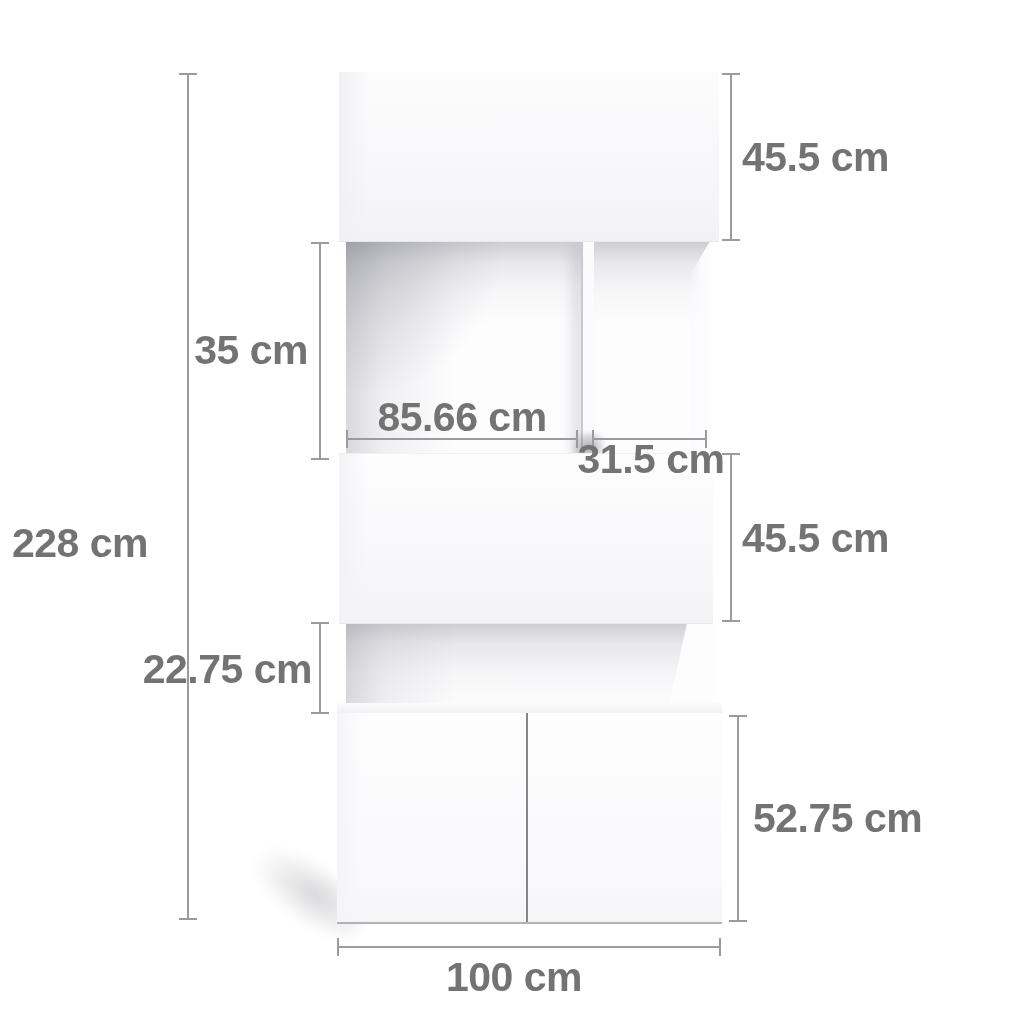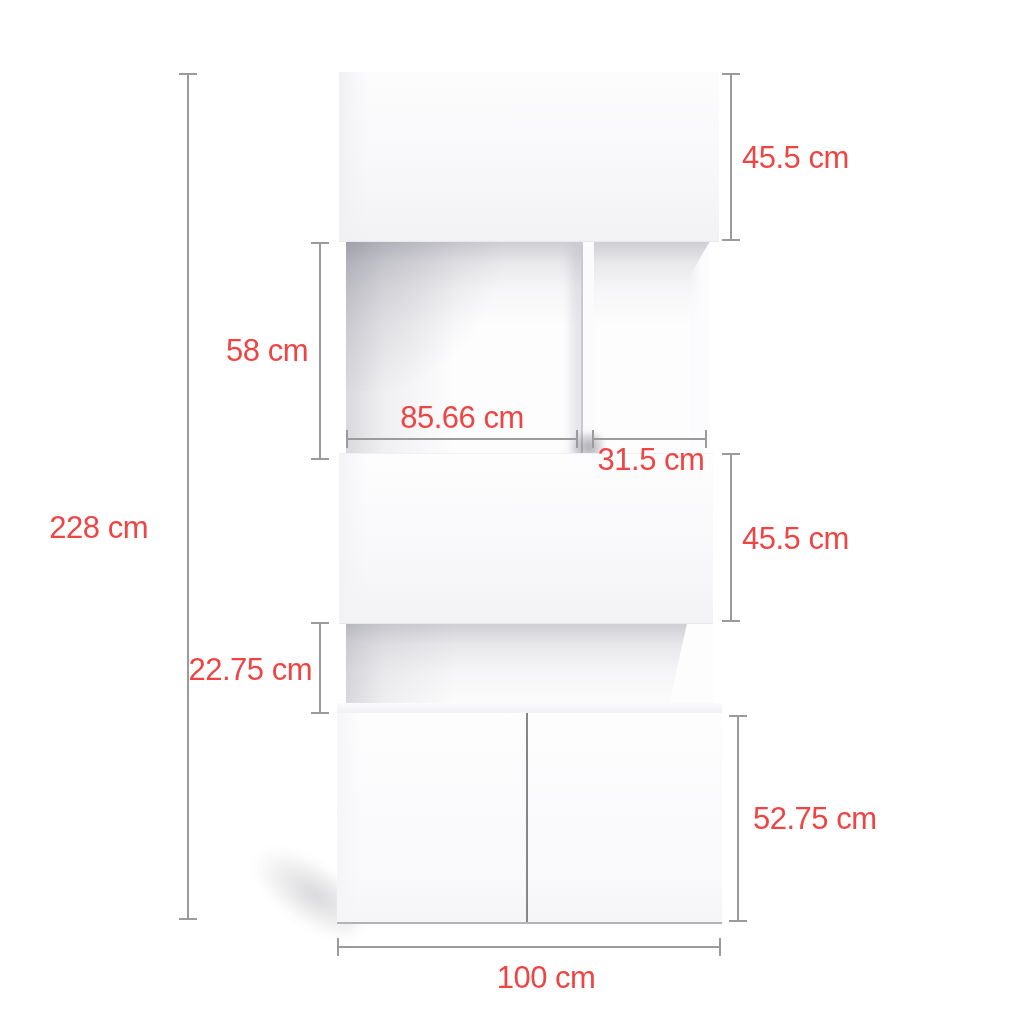--- a/index.html
+++ b/index.html
@@ -82,34 +82,34 @@
   #dim-top455 {left:730px;top:73px; height:168px;}
   #dim-58     {left:319px;top:242px;height:218px;}
   #dim-mid455 {left:730px;top:453px;height:169px;}
   #dim-2275   {left:319px;top:622px;height:92px;}
   #dim-5275   {left:737px;top:715px;height:207px;}
   #dim-6525   {left:346px;top:438px;width:232px;}
   #dim-315    {left:592px;top:438px;width:115px;}
   #dim-100    {left:337px;top:946px;width:384px;}
   
   .dim-label{
-    position:absolute;z-index:6;color:#ef4444;white-space:nowrap;
-    font-weight:400;font-size:31px;line-height:1;letter-spacing:-.5px;
+    position:absolute;z-index:6;color:#737373;white-space:nowrap;
+    font-weight:700;font-size:41px;line-height:1;letter-spacing:-.5px;
   }
   .v-center{transform:translateY(-50%);}
   .xy-center{transform:translate(-50%,-50%);}
-  #label-total {right:876px;top:527px;}
+  #label-total {right:876px;top:543px;}
   #label-top455{left:742px;top:157px;}
   #label-58    {right:716px;top:350px;}
   #label-6525  {left:462px;top:417px;}
   #label-315   {left:651px;top:417px;margin-top:42px;}
   #label-mid455{left:742px;top:538px;}
   #label-2275  {right:712px;top:669px;}
   #label-5275  {left:753px;top:818px;}
-  #label-100   {left:546px;top:977px;}
+  #label-100   {left:514px;top:977px;}
 </style>
 </head>
 <body>
 
 <div id="stage">
 
   <div class="panel" id="floor-shadow"></div>
 
   <div class="panel" id="shelf-recess">
     <div class="shadow-top"></div>
@@ -138,21 +138,21 @@
   <div class="vdim" id="dim-58"></div>
   <div class="vdim" id="dim-mid455"></div>
   <div class="vdim" id="dim-2275"></div>
   <div class="vdim" id="dim-5275"></div>
   <div class="hdim" id="dim-6525"></div>
   <div class="hdim" id="dim-315"></div>
   <div class="hdim" id="dim-100"></div>
 
   <div class="dim-label v-center" id="label-total">228 cm</div>
   <div class="dim-label v-center" id="label-top455">45.5 cm</div>
-  <div class="dim-label v-center" id="label-58">58 cm</div>
+  <div class="dim-label v-center" id="label-58">35 cm</div>
   <div class="dim-label xy-center" id="label-6525">85.66 cm</div>
   <div class="dim-label xy-center" id="label-315">31.5 cm</div>
   <div class="dim-label v-center" id="label-mid455">45.5 cm</div>
   <div class="dim-label v-center" id="label-2275">22.75 cm</div>
   <div class="dim-label v-center" id="label-5275">52.75 cm</div>
   <div class="dim-label xy-center" id="label-100">100 cm</div>
 
 </div>
 
 </body></html>

